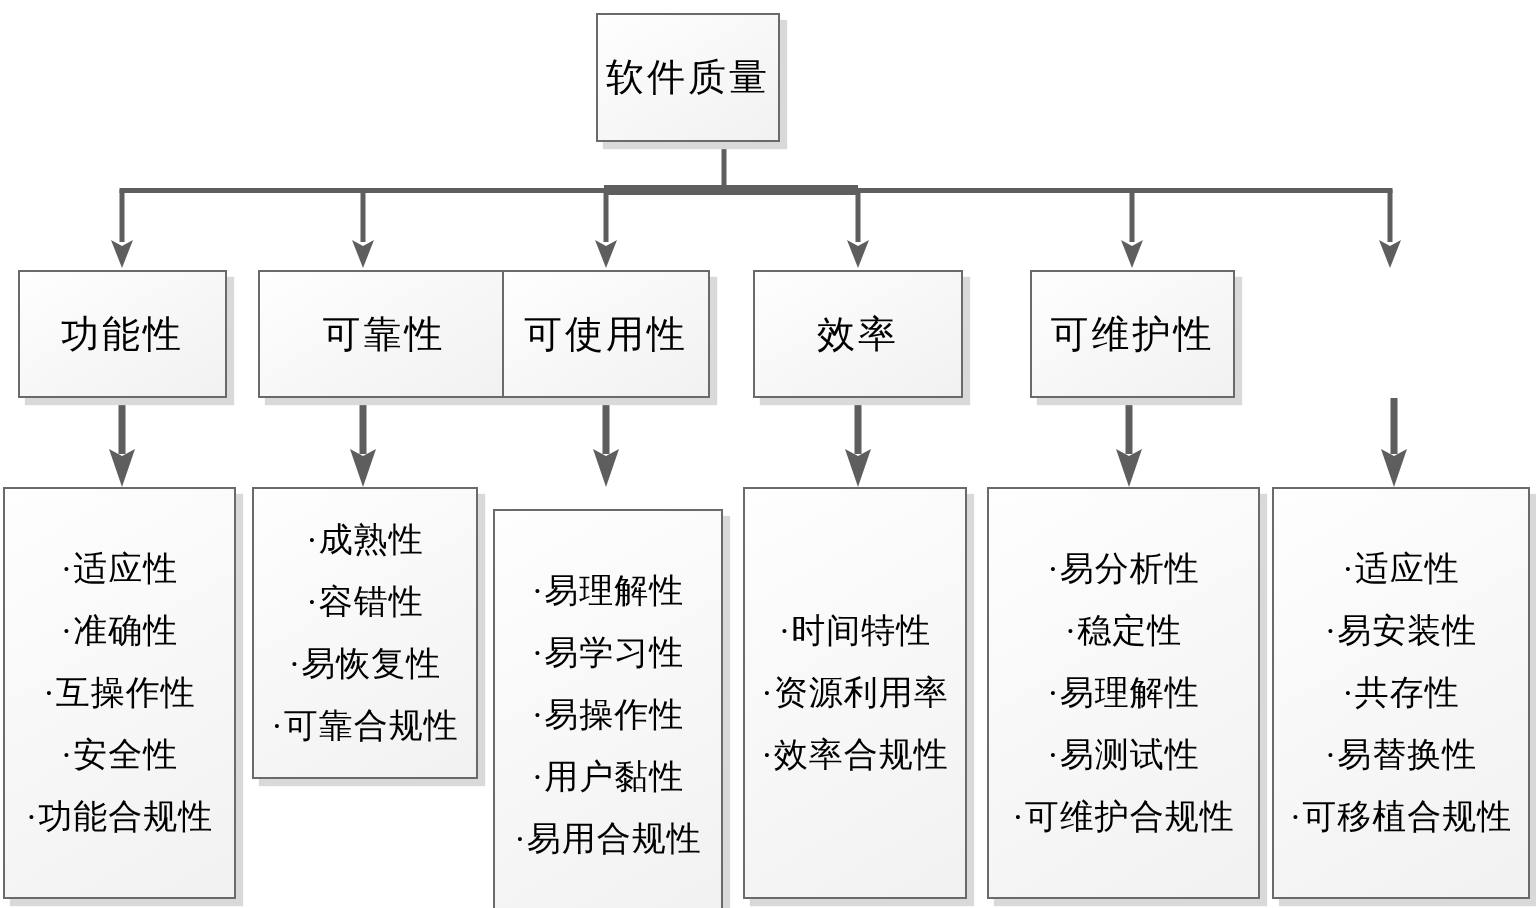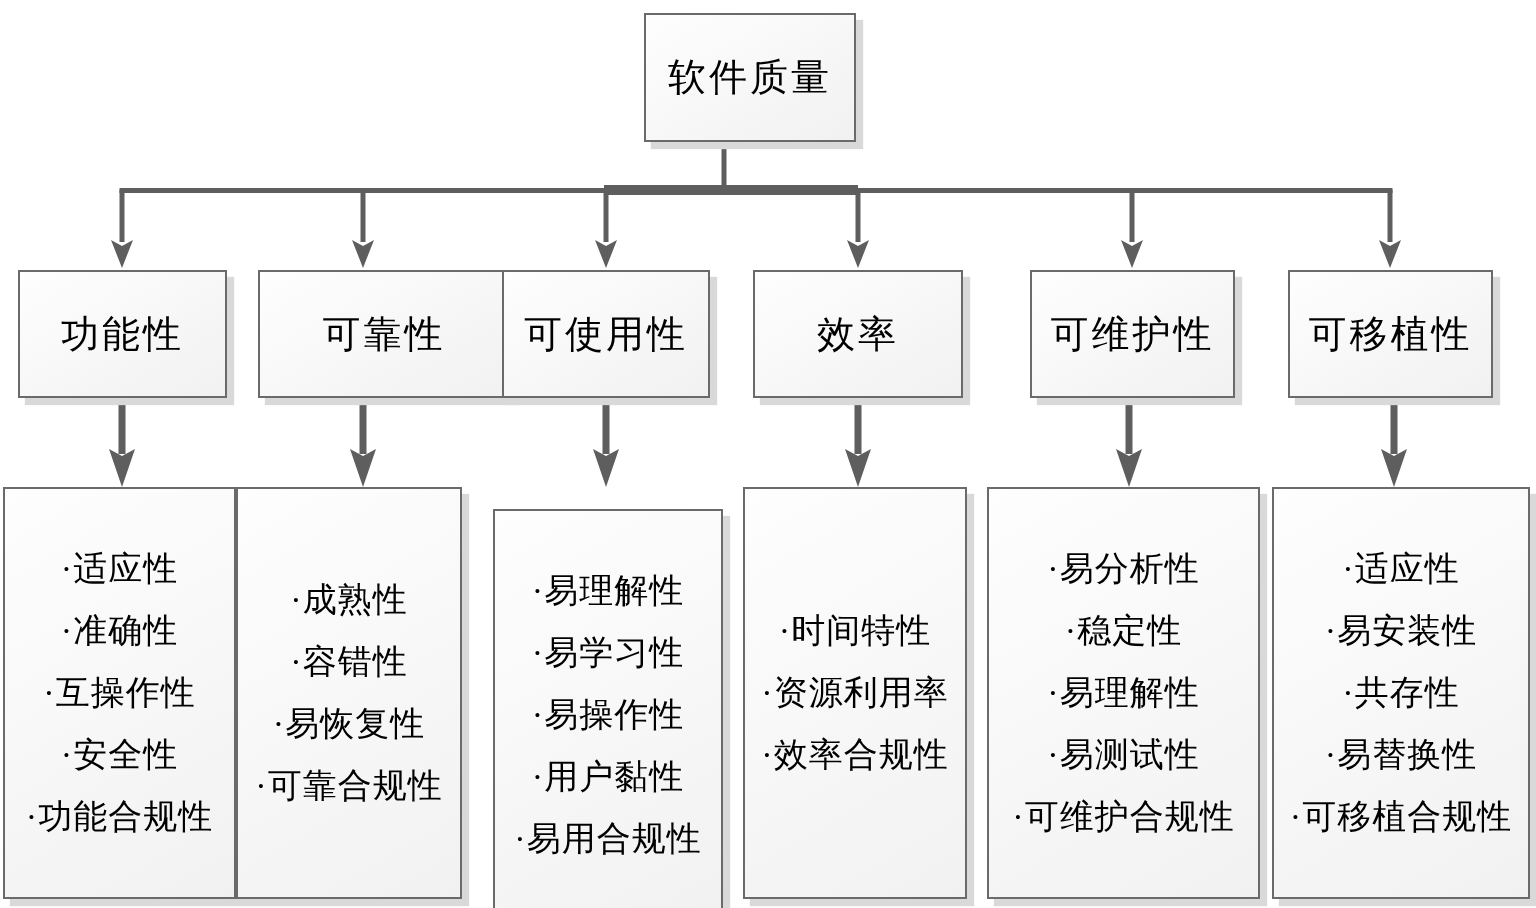--- a/index.html
+++ b/index.html
@@ -109,53 +109,50 @@
         <rect x="1125.5" y="398" width="7" height="56"></rect>
         <path d="M1116,449 L1129,456 L1142,449 L1129,487 Z"></path>
       </g>
       <g>
         <rect x="1390.5" y="398" width="7" height="56"></rect>
         <path d="M1381,449 L1394,456 L1407,449 L1394,487 Z"></path>
       </g>
     </g>
   </svg>
 
-  <div class="box" style="left:644px;top:13px;width:212px;height:129px">
+  <div class="box" style="left:596px;top:13px;width:184px;height:129px">
     <span class="label">软件质量</span>
   </div>
 
   <div class="box" style="left:18px;top:270px;width:209px;height:128px">
     <span class="label">功能性</span>
   </div>
   <div class="box" style="left:258px;top:270px;width:252px;height:128px">
     <span class="label">可靠性</span>
   </div>
   <div class="box" style="left:502px;top:270px;width:208px;height:128px">
     <span class="label">可使用性</span>
   </div>
   <div class="box" style="left:753px;top:270px;width:210px;height:128px">
     <span class="label">效率</span>
   </div>
   <div class="box" style="left:1030px;top:270px;width:205px;height:128px">
     <span class="label">可维护性</span>
   </div>
-  <div class="box" style="left:1288px;top:270px;width:205px;height:128px">
-    <span class="label">可移植性</span>
-  </div>
 
   <div class="box detail" style="left:3px;top:487px;width:233px;height:412px">
     <div class="items">
         <div class="item">·适应性</div>
         <div class="item">·准确性</div>
         <div class="item">·互操作性</div>
         <div class="item">·安全性</div>
         <div class="item">·功能合规性</div>
       </div>
   </div>
-  <div class="box detail" style="left:236px;top:487px;width:226px;height:412px">
+  <div class="box detail" style="left:252px;top:487px;width:226px;height:292px">
     <div class="items">
         <div class="item">·成熟性</div>
         <div class="item">·容错性</div>
         <div class="item">·易恢复性</div>
         <div class="item">·可靠合规性</div>
       </div>
   </div>
   <div class="box detail" style="left:493px;top:509px;width:230px;height:412px">
     <div class="items">
         <div class="item">·易理解性</div>

